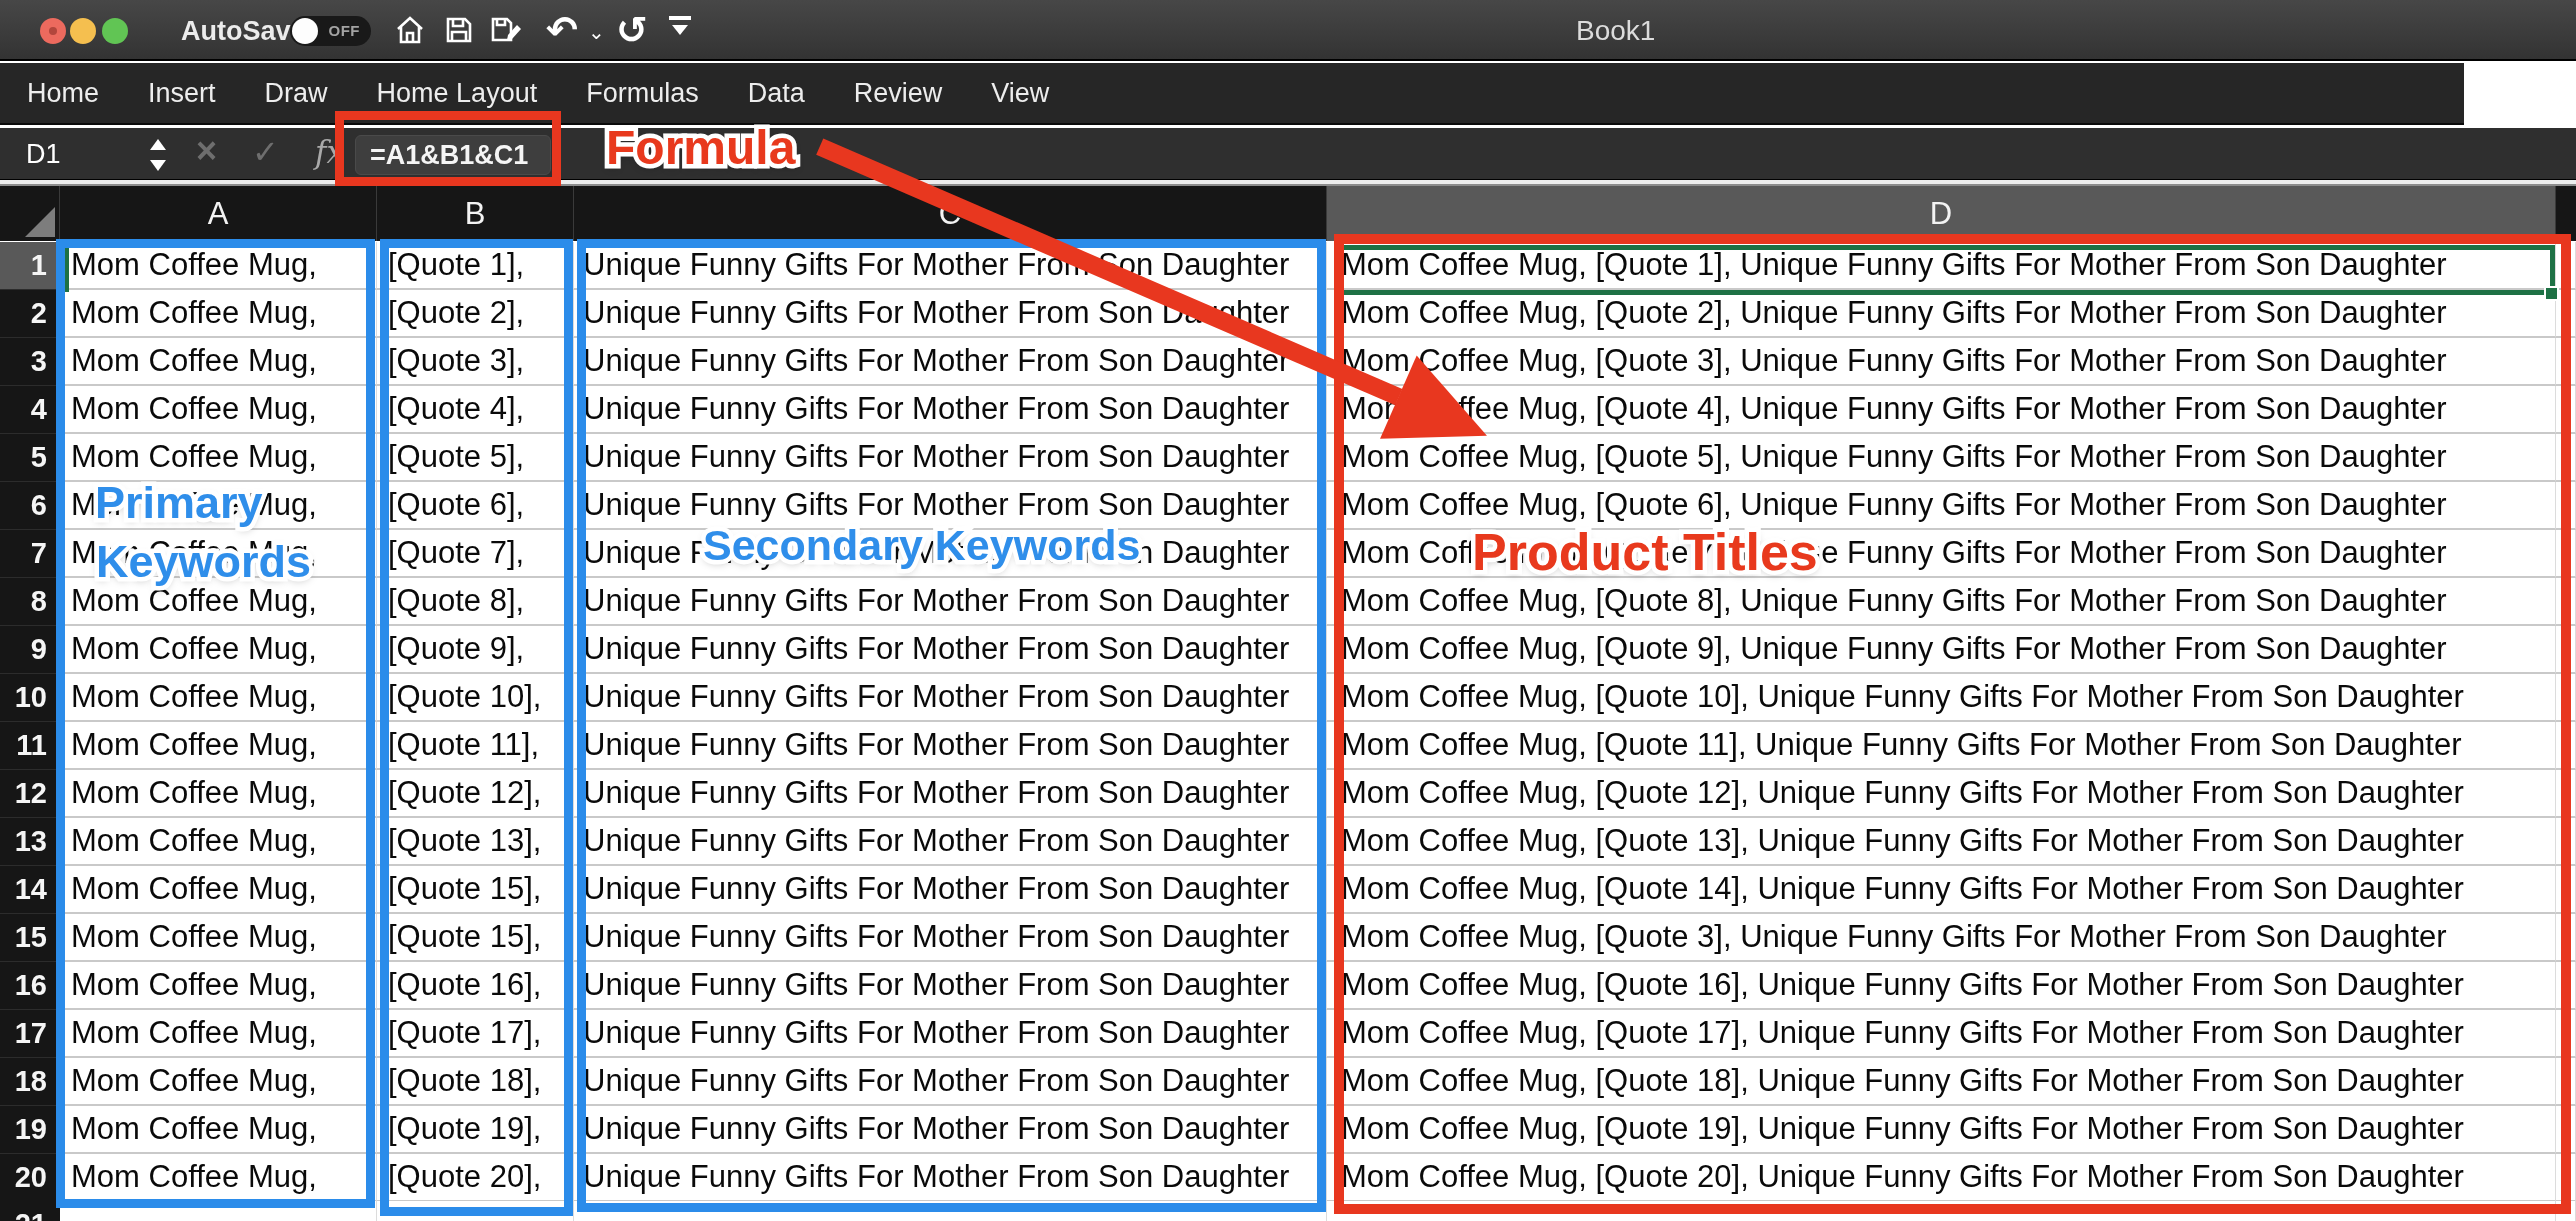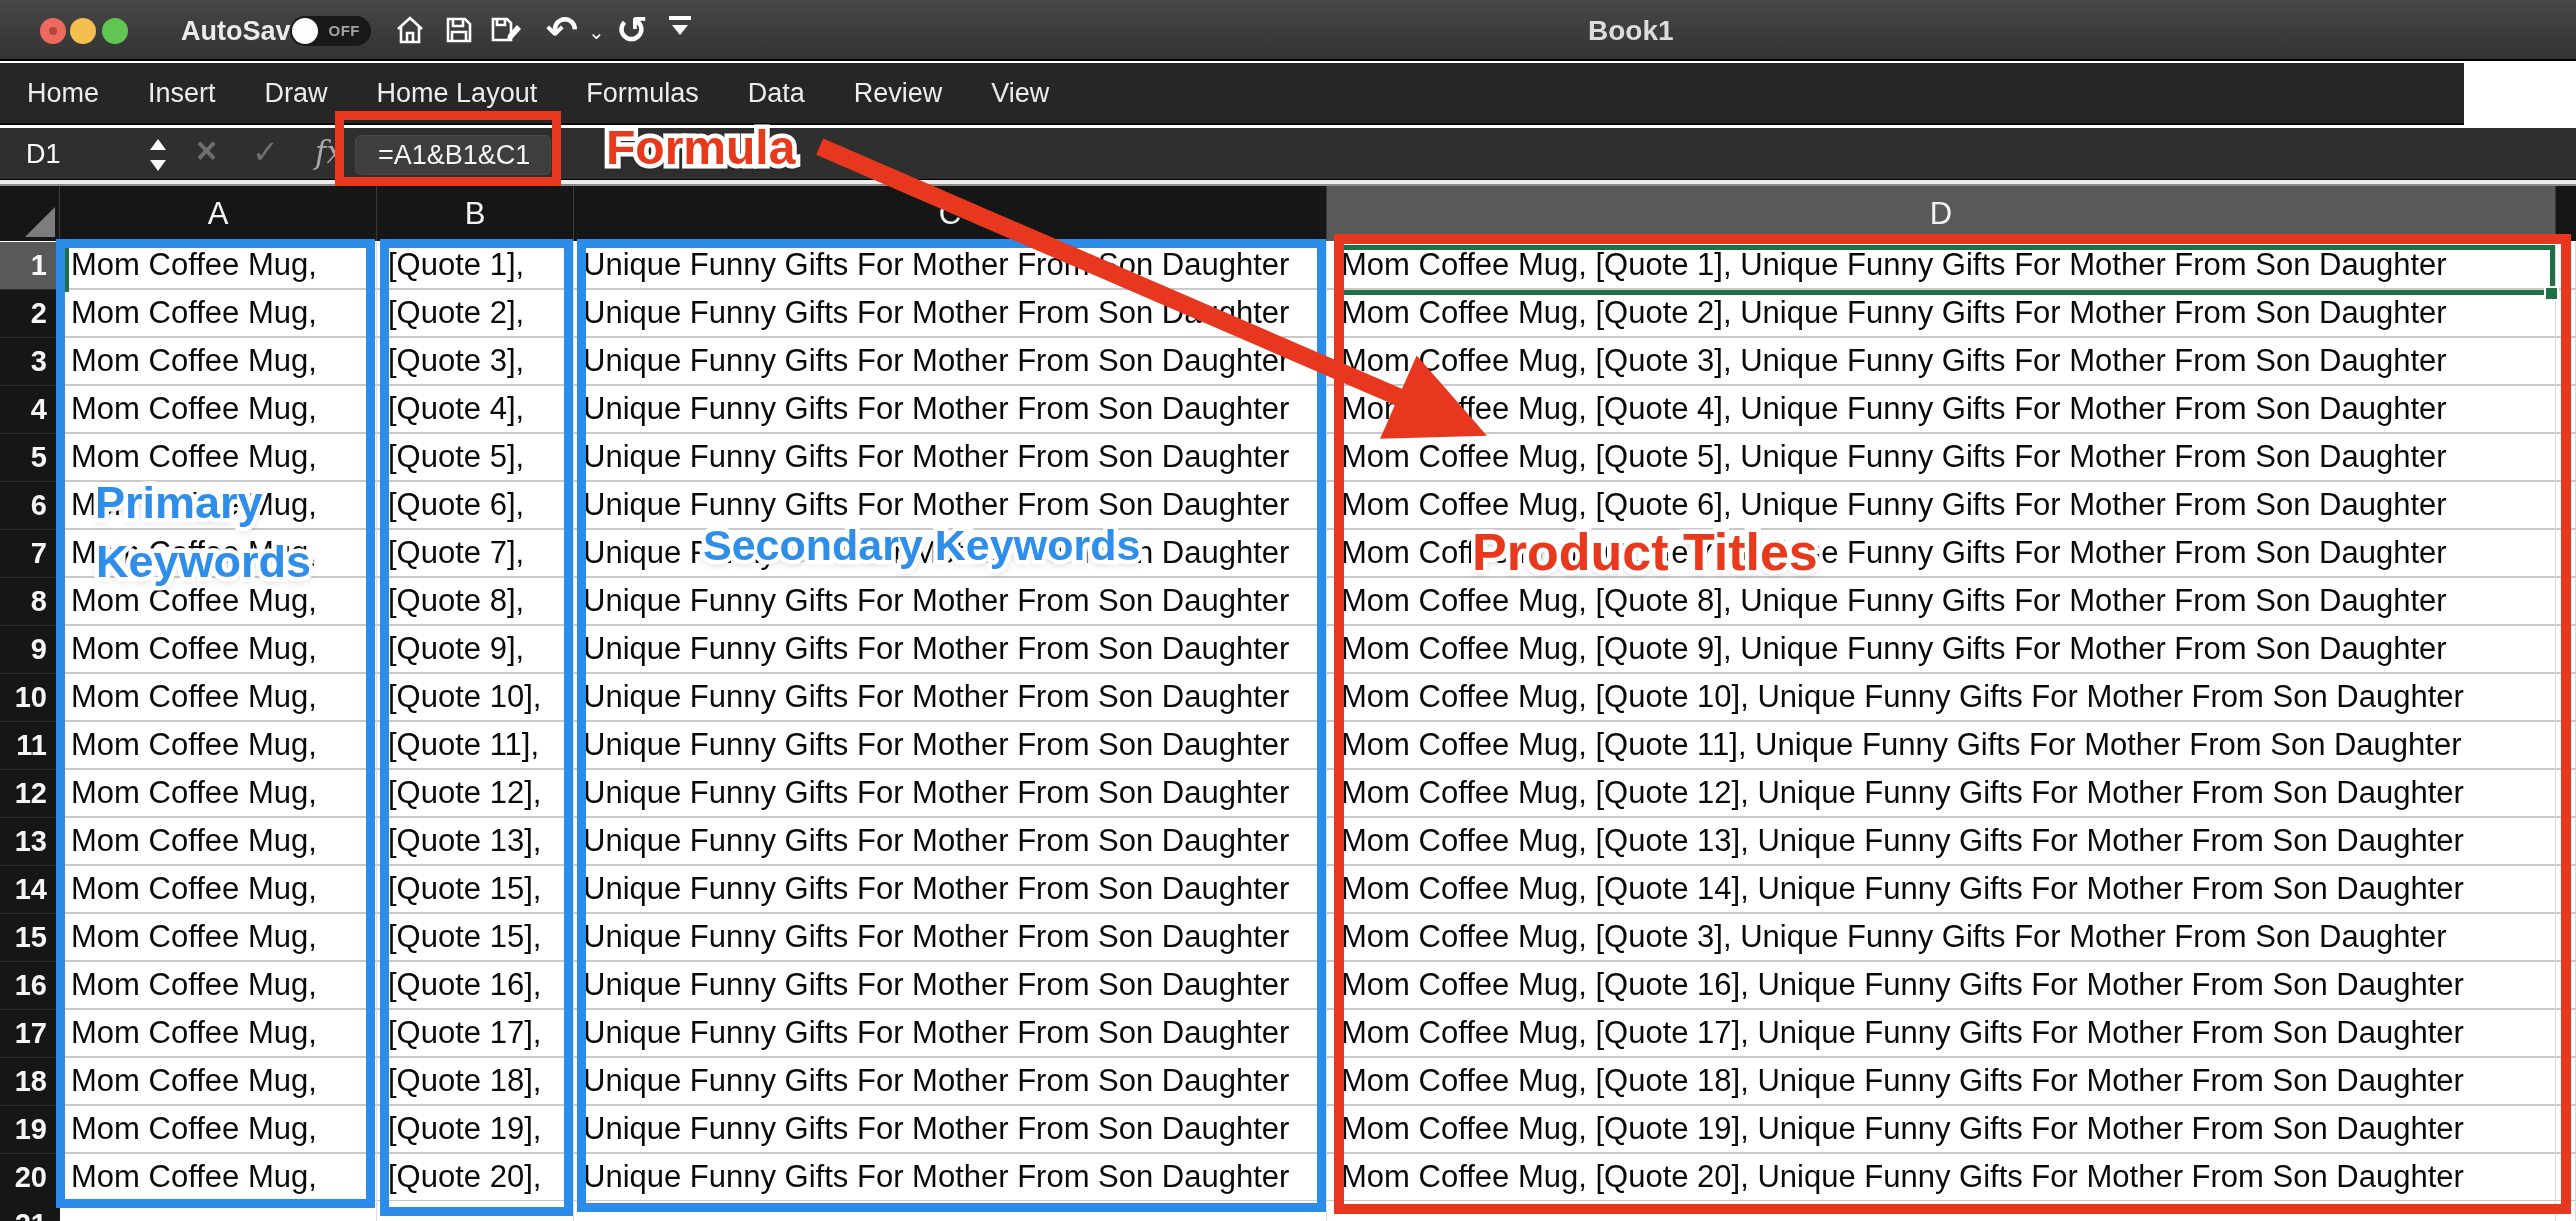--- a/index.html
+++ b/index.html
@@ -13,39 +13,39 @@
   #tl-red    { left:40px;  background:#ec6a5e; }
   #tl-red::after{ content:""; position:absolute; left:9px; top:9px; width:8px; height:8px; border-radius:50%; background:#b2463c;}
   #tl-yellow { left:70px;  background:#f5bf4f; }
   #tl-green  { left:102px; background:#61c554; }
   #autosave-label { position:absolute; left:181px; top:16px; color:#ececec; font-size:27px; font-weight:600; }
   #autosave-toggle { position:absolute; left:290px; top:16px; width:81px; height:30px; border-radius:16px;
     background:#191919; }
   #autosave-toggle .knob { position:absolute; left:2px; top:2px; width:26px; height:26px; border-radius:50%; background:#fdfdfd; }
   #autosave-toggle .state { position:absolute; right:11px; top:6px; color:#a3a3a3; font-size:15px; font-weight:700; letter-spacing:0.5px;}
   .tbicon { position:absolute; top:14px; color:#fff; }
-  #win-title { position:absolute; left:1576px; top:15px; color:#dcdcdc; font-size:28px; font-weight:700;margin-left:12px; }
+  #win-title { position:absolute; left:1576px; top:15px; color:#dcdcdc; font-size:28px; font-weight:400; }
 
   
   #menubar { position:absolute; left:0; top:63px; width:2464px; height:62px; background:#262626;
     border-bottom:2px solid #0a0a0a; display:flex; align-items:center; padding-left:27px; gap:49px; }
   .menu-item { color:#ededed; font-size:27px; font-weight:500; white-space:nowrap; }
 
   
   #formulabar { position:absolute; left:0; top:128px; width:2576px; height:51px; background:#2f2f2f; }
   #name-box { position:absolute; left:26px; top:11px; color:#fff; font-size:27px; font-weight:500; }
   #name-spinner { position:absolute; left:147px; top:9px; width:22px; height:36px; }
   #name-spinner .up   { position:absolute; left:3px; top:2px;  width:0; height:0; border-left:8px solid transparent; border-right:8px solid transparent; border-bottom:11px solid #fff; }
   #name-spinner .down { position:absolute; left:3px; bottom:2px; width:0; height:0; border-left:8px solid transparent; border-right:8px solid transparent; border-top:11px solid #fff; }
   #fb-cancel { position:absolute; left:196px; top:2px;  color:#6e6e6e; font-size:36px; font-weight:700; }
   #fb-enter  { position:absolute; left:252px; top:5px;  color:#6e6e6e; font-size:32px; font-weight:700; }
   #fb-fx     { position:absolute; left:315px; top:6px;  color:#a9a9a9; font-size:31px; font-style:italic; font-family:"DejaVu Serif",serif; }
   #formula-input { position:absolute; left:355px; top:7px; width:196px; height:40px; background:#3e3e3e;
-    border:1px solid #4a4a4a; border-radius:6px; color:#f5f5f5; font-size:27px; line-height:38px; padding-left:22px;
-    white-space:nowrap; }
+    border:1px solid #4a4a4a; border-radius:6px; color:#f5f5f5; font-size:27px; line-height:38px; padding-left:14px;
+    white-space:nowrap;font-weight:bold; }
 
   
   #separator { position:absolute; left:0; top:179px; width:2576px; height:7px;
     background:linear-gradient(#000 0 1px,#ededed 1px 5px,#8c8c8c 5px 7px); }
 
   
   #colheaders { position:absolute; left:0; top:186px; width:2576px; height:55px; display:flex; background:#0d0d0d; }
   .chead { background:#161616; color:#f3f3f3; font-size:31px; display:flex; align-items:center; justify-content:center;
     border-right:1px solid #3a3a3a; height:100%; }
   .chead.sel { background:#595959; }

